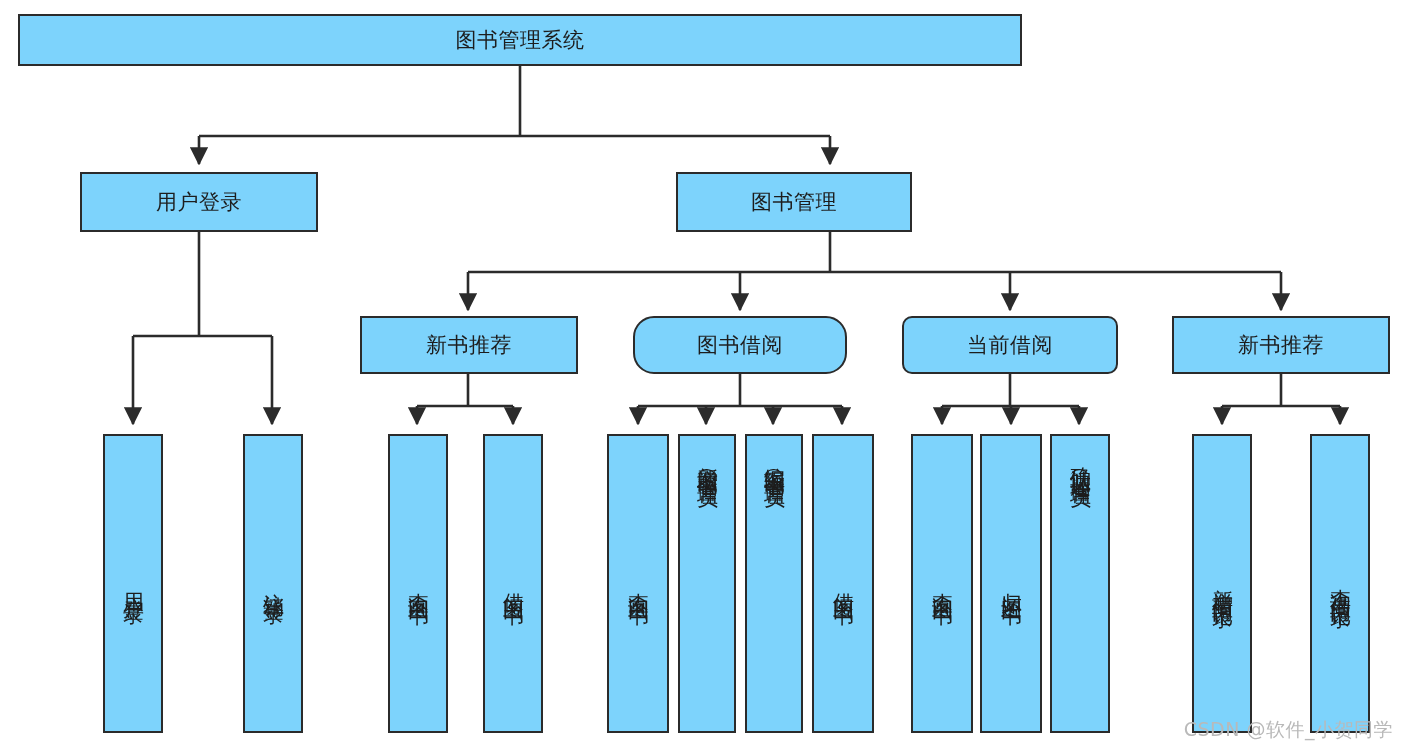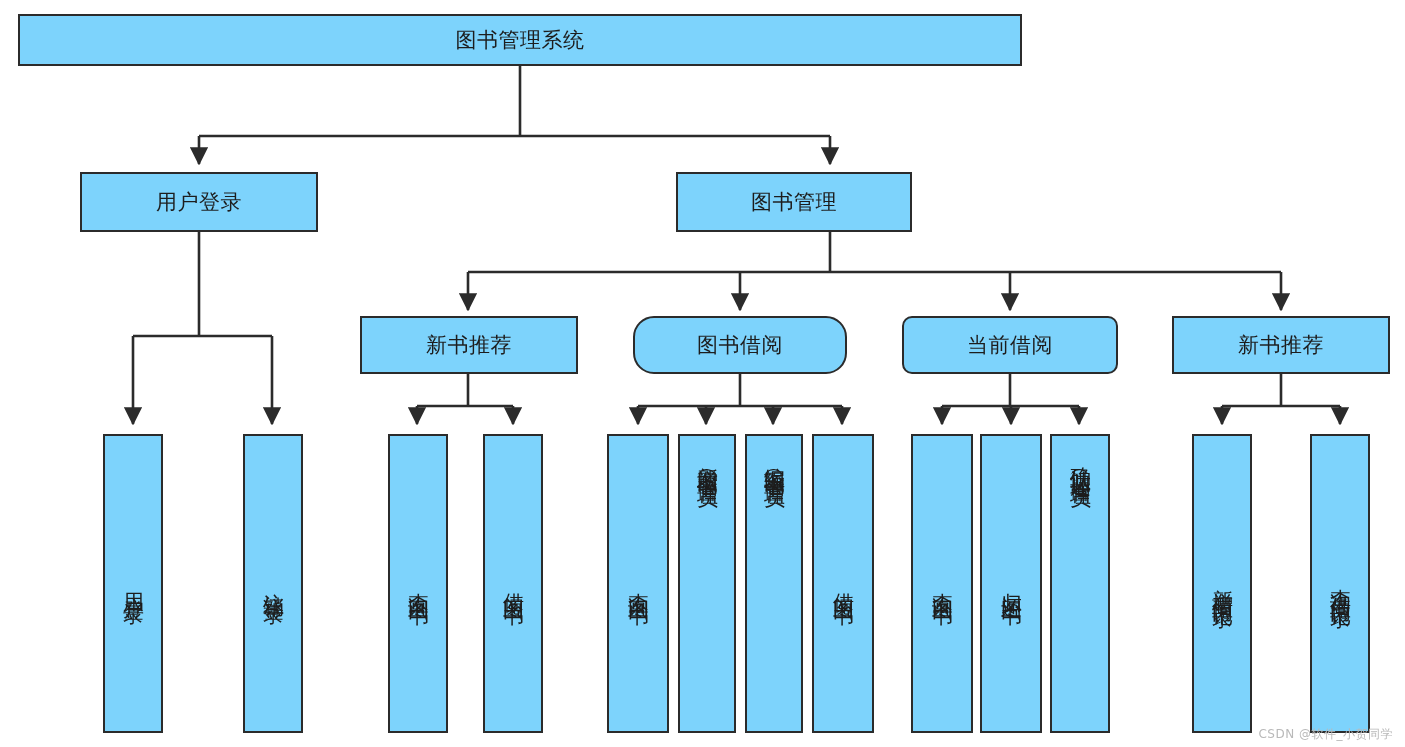--- a/index.html
+++ b/index.html
@@ -60,21 +60,21 @@
     letter-spacing: 3px;
   }
   .node.vertical.mid-text {
     align-items: center;
     padding-top: 0;
   }
   #watermark {
     position: absolute;
     right: 12px;
     bottom: 4px;
-    font-size: 12px;
+    font-size: 19px;
     color: #b9b9b9;
     letter-spacing: 0.5px;
     white-space: nowrap;
     font-family: "DejaVu Sans", "Liberation Sans", sans-serif;
     text-align: center;
   }
 </style>
 </head>
 <body>
 

